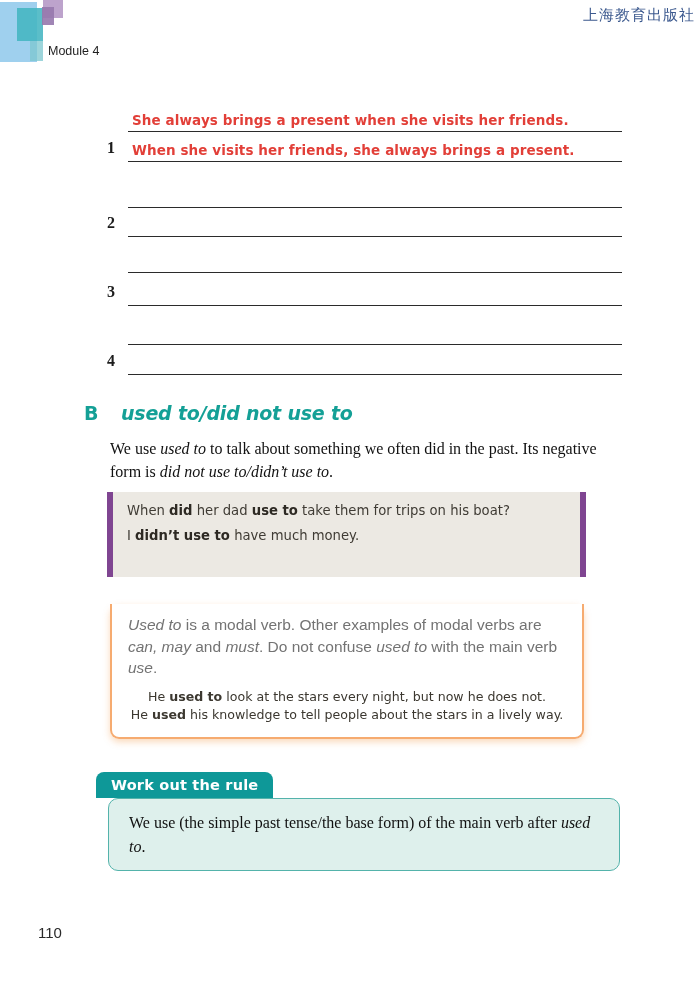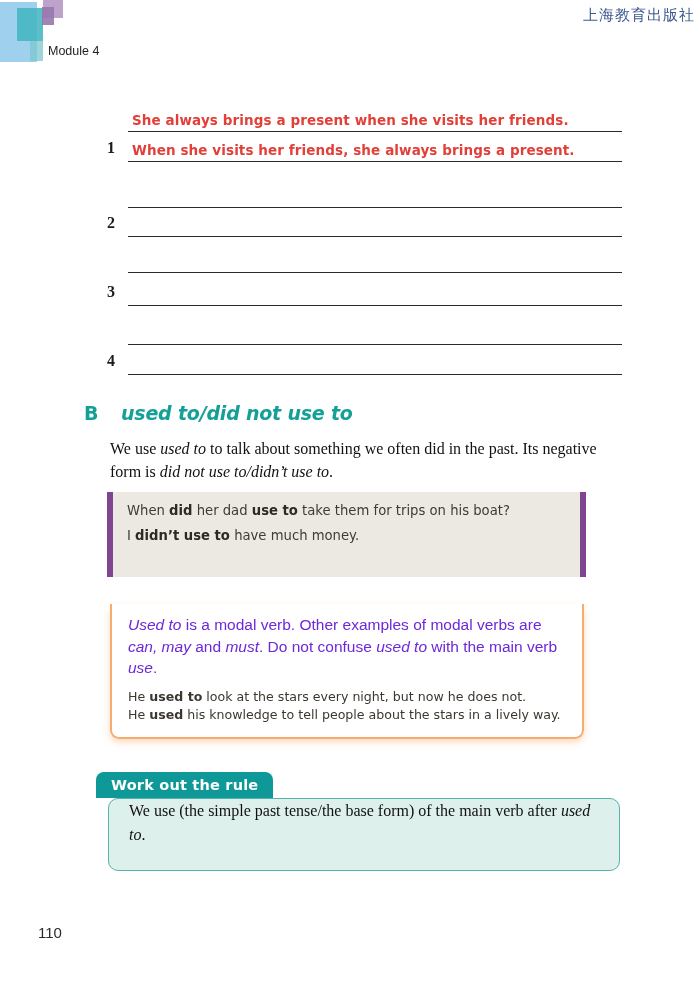--- a/index.html
+++ b/index.html
@@ -97,45 +97,46 @@
   }
   .things-body{
     background:#ffffff;
     border:2px solid var(--orange-border);border-top:none;
     border-radius:0 0 9px 9px;
     box-sizing:border-box;
     padding:10px 16px 13px 16px;
   }
   .things-paragraph{
     font-family:"Liberation Sans", sans-serif;
-    font-size:15.5px;line-height:21.5px;color:#6d28d9;
+    font-size:15.5px;line-height:21.5px;color:#737373;
   }
   .things-examples{margin-top:9px;}
   .things-example-line{
     font-family:"DejaVu Sans", sans-serif;
     font-size:12.6px;line-height:18px;color:#3c3830;
     white-space:nowrap;
+    text-align:center;
   }
   
   .rule-tab{
     position:absolute;left:96px;top:772px;height:26px;line-height:26px;
     padding:0 15px;
     background:var(--tab-teal);
     border-radius:8px 8px 0 0;
     font-family:"DejaVu Sans", sans-serif;
     font-size:14.5px;font-weight:bold;color:#ffffff;
     letter-spacing:.2px;z-index:2;
   }
   .rule-body{
     position:absolute;left:108px;top:798px;width:512px;height:73px;
     background:var(--rule-body-bg);
     border:1.5px solid var(--rule-body-border);
     border-radius:10px;
     box-sizing:border-box;
-    padding:0 20px;
+    padding:12px 20px;
     font-size:16px;line-height:23.5px;color:#111;
     z-index:1;
     font-family:Liberation Serif, serif;
   }
   
   .page-number{
     position:absolute;left:38px;top:924px;
     font-family:"Liberation Sans", sans-serif;
     font-size:15px;color:#2a2a2a;
   }

